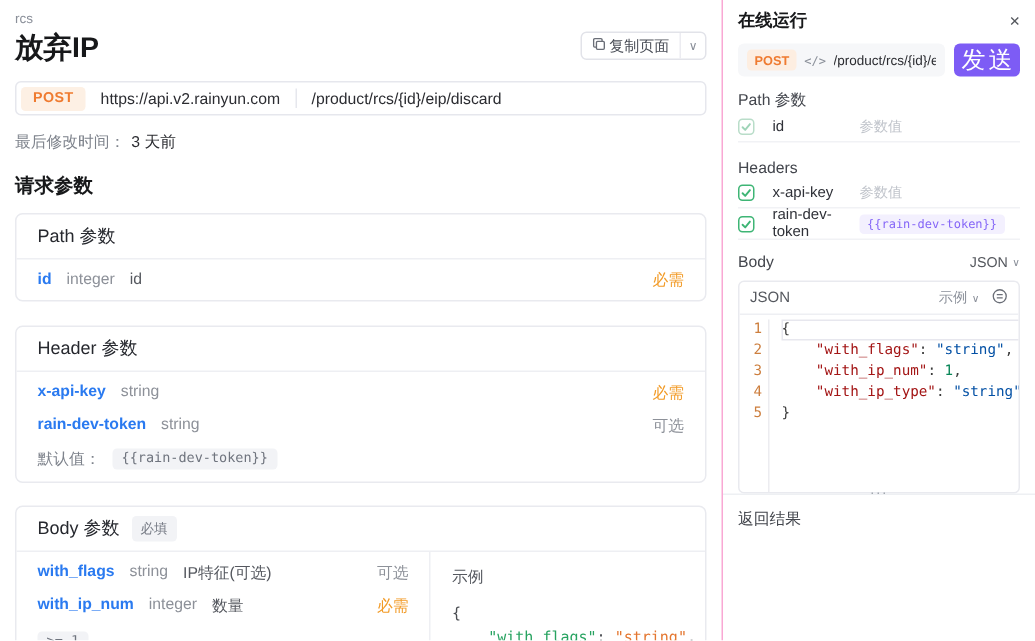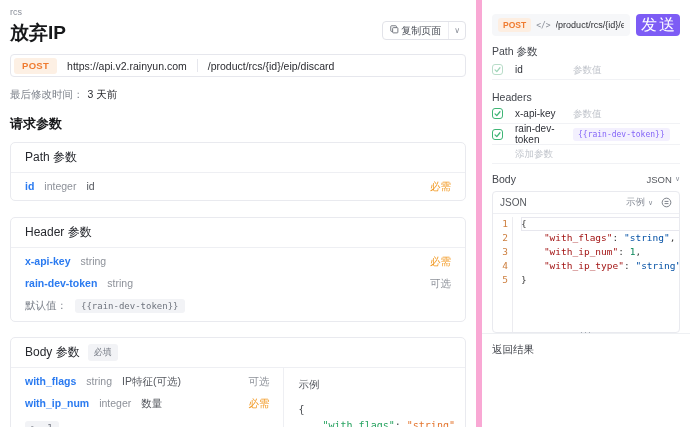--- a/index.html
+++ b/index.html
@@ -1,21 +1,21 @@
 <!DOCTYPE html>
 <html><head>
 <meta charset="utf-8">
 <style>
   * { margin:0; padding:0; box-sizing:border-box; }
   html,body { width:690px; height:427px; overflow:hidden; background:#fff;
     font-family:"Liberation Sans","DejaVu Sans",sans-serif; color:#1d2026; }
   .app { display:flex; width:690px; height:427px; }
 
   
-  .doc { width:482px; height:427px; padding:6px 10px 0 10px; border-right:6px solid #f9a8d4; overflow:hidden; background:#fff; }
+  .doc { width:482px; height:427px; padding:6px 10px 0 10px; border-right:1px solid #f9a8d4; overflow:hidden; background:#fff; }
   .crumb { font-size:9px; color:#8a8f99; line-height:12px; }
   .title-row { display:flex; justify-content:space-between; align-items:flex-start; margin-top:3px; }
   .page-title { font-size:19px; font-weight:bold; color:#17181a; line-height:24px; }
   .copy-btn { display:flex; align-items:center; height:19px; border:1px solid #e2e3e9; border-radius:4px; background:#fff; font-size:10px; color:#4a4e57; cursor:pointer; }
   .copy-btn .main { display:flex; align-items:center; gap:2px; padding:0 7px; }
   .copy-btn .caret { padding:0 5px; border-left:1px solid #ececf1; color:#8a8f99; font-size:8px; display:flex; align-items:center; height:100%; }
   .icon-svg { display:inline-block; vertical-align:middle; }
 
   .url-bar { margin-top:9px; display:flex; align-items:center; height:23px; border:1px solid #e6e7ed; border-radius:4px; background:#fff; padding:0 3px; }
   .method-badge { background:#fdf0e4; color:#ef7b30; font-weight:bold; font-size:9.5px; border-radius:3px; padding:2.5px 8px; letter-spacing:.3px; }
@@ -197,20 +197,24 @@
               <div class="cl"><span class="tk-p">    </span><span class="tk-k">"with_flags"</span><span class="tk-p">: </span><span class="tk-s">"string"</span><span class="tk-p">,</span></div>
             </div>
         </div>
       </div>
     </div>
 
   </div>
 
   <div class="runner">
 
+    <div class="runner-head">
+      <span class="runner-title">在线运行</span>
+      <span class="close-x">×</span>
+    </div>
 
     <div class="run-bar-row">
       <div class="run-bar">
         <span class="run-method">POST</span>
         <span class="code-glyph">&lt;/&gt;</span>
         <span class="run-path">/product/rcs/{id}/eip/discard</span>
       </div>
       <button class="send-btn">发送</button>
     </div>
 
@@ -241,23 +245,20 @@
     <div class="run-row">
       <span class="cb">
         <svg width="7" height="7" viewBox="0 0 10 10" fill="none" stroke="#3eb575" stroke-width="1.8" stroke-linecap="round" stroke-linejoin="round">
             <polyline points="1.5,5.5 4,8 8.5,2.5"></polyline>
           </svg>
       </span>
       <span class="run-key">rain-dev-token</span>
       <span class="token-badge">{{rain-dev-token}}</span>
     </div>
 
-    <div class="add-row">
-      <span class="add-param">添加参数</span>
-    </div>
 
     <div class="body-row">
       <span class="run-label" style="margin-top:0;">Body</span>
       <span class="json-select">
         <span>JSON</span>
         <span class="chev">∨</span>
       </span>
     </div>
 
     <div class="editor">

